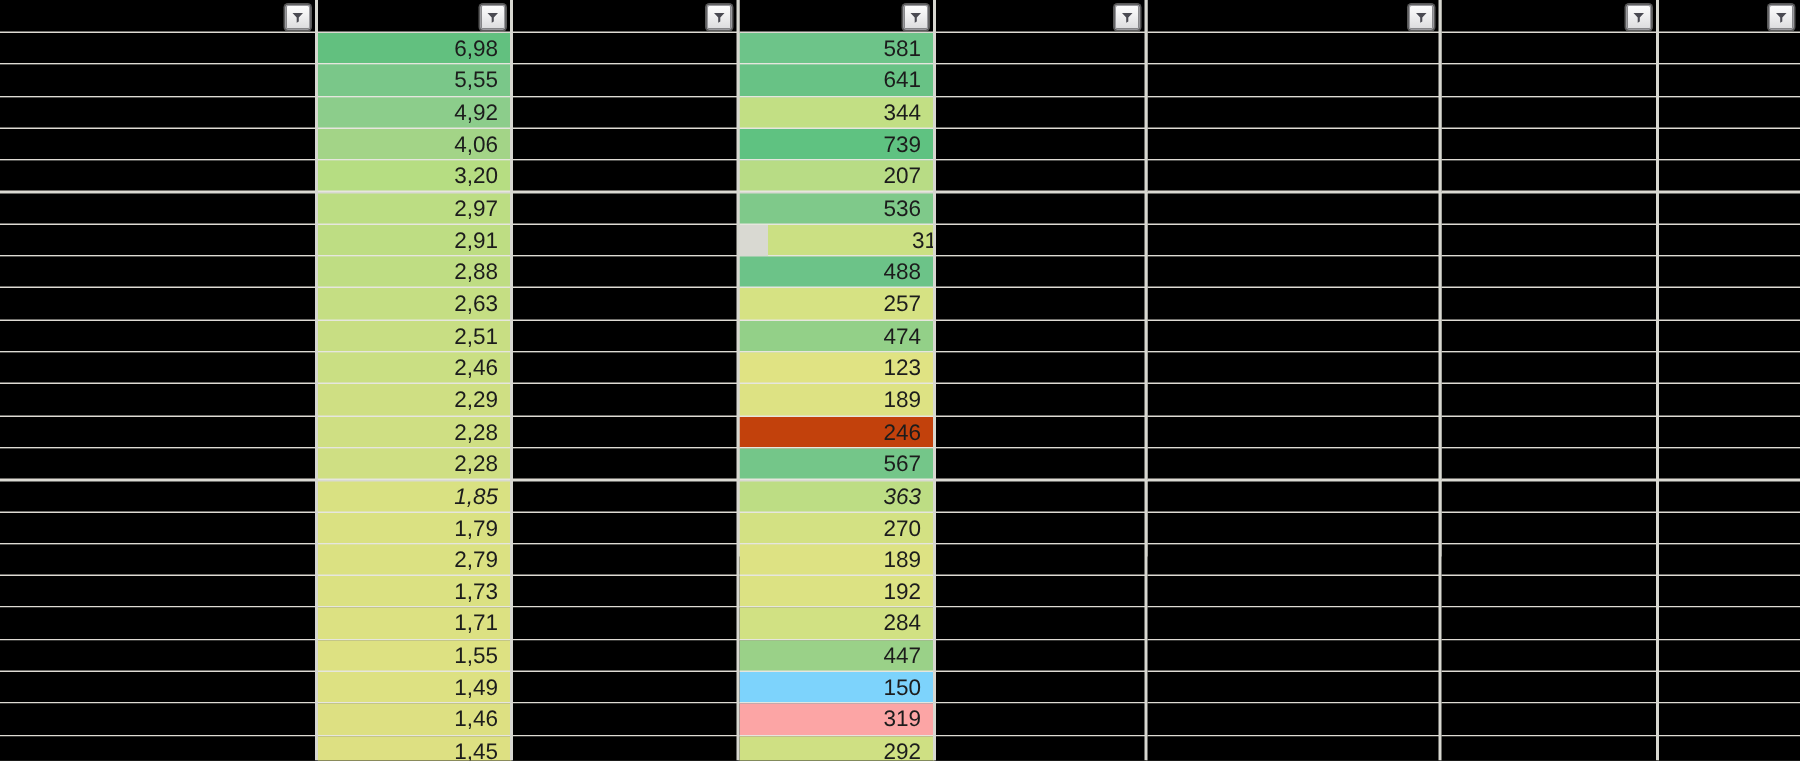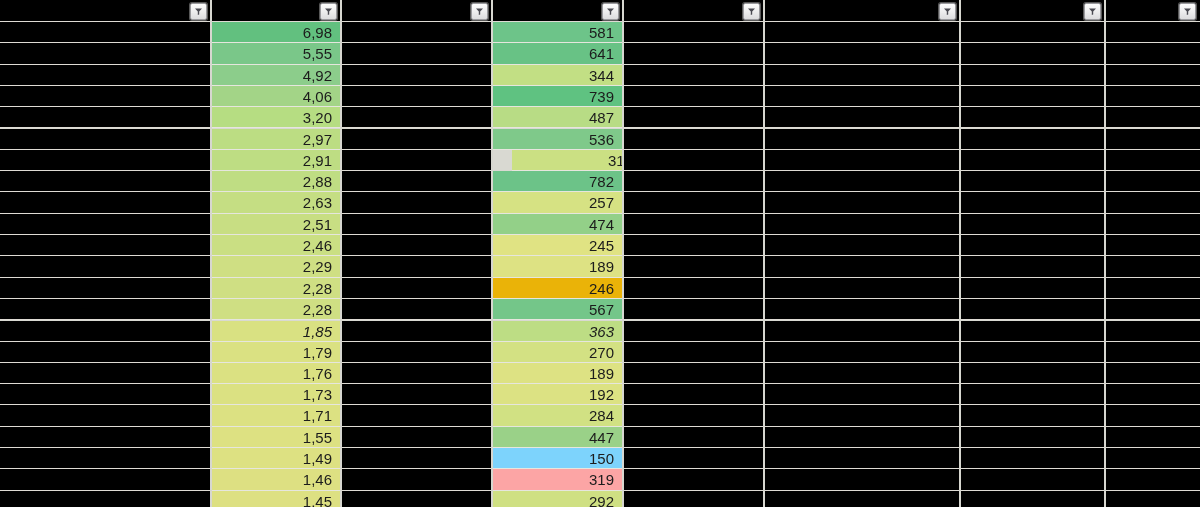--- a/index.html
+++ b/index.html
@@ -192,21 +192,21 @@
       <div class="cell value" style="left: 493px; width: 130px; background: rgb(95, 194, 129);">739</div>
       <div class="cell" style="left: 624px; width: 140px;"></div>
       <div class="cell" style="left: 765px; width: 195px;"></div>
       <div class="cell" style="left: 961px; width: 144px;"></div>
       <div class="cell" style="left: 1106px; width: 94px;"></div>
     </div>
     <div class="row data-row" style="top: 107.2px;">
       <div class="cell" style="left: 0px; width: 211px;"></div>
       <div class="cell value" style="left: 212px; width: 129px; background: rgb(182, 221, 130);">3,20</div>
       <div class="cell" style="left: 342px; width: 150px;"></div>
-      <div class="cell value" style="left: 493px; width: 130px; background: rgb(184, 220, 133);">487</div>
+      <div class="cell value" style="left: 493px; width: 130px; background: rgb(184, 220, 133);">207</div>
       <div class="cell" style="left: 624px; width: 140px;"></div>
       <div class="cell" style="left: 765px; width: 195px;"></div>
       <div class="cell" style="left: 961px; width: 144px;"></div>
       <div class="cell" style="left: 1106px; width: 94px;"></div>
     </div>
     <div class="row data-row" style="top: 128.5px;">
       <div class="cell" style="left: 0px; width: 211px;"></div>
       <div class="cell value" style="left: 212px; width: 129px; background: rgb(188, 221, 131);">2,97</div>
       <div class="cell" style="left: 342px; width: 150px;"></div>
       <div class="cell value" style="left: 493px; width: 130px; background: rgb(127, 201, 138);">536</div>
@@ -222,21 +222,21 @@
       <div class="cell value" style="left: 512px; width: 130px; background: rgb(203, 224, 131);">314</div>
       <div class="cell" style="left: 624px; width: 140px;"></div>
       <div class="cell" style="left: 765px; width: 195px;"></div>
       <div class="cell" style="left: 961px; width: 144px;"></div>
       <div class="cell" style="left: 1106px; width: 94px;"></div>
     </div>
     <div class="row data-row" style="top: 171.1px;">
       <div class="cell" style="left: 0px; width: 211px;"></div>
       <div class="cell value" style="left: 212px; width: 129px; background: rgb(191, 221, 131);">2,88</div>
       <div class="cell" style="left: 342px; width: 150px;"></div>
-      <div class="cell value" style="left: 493px; width: 130px; background: rgb(108, 195, 136);">782</div>
+      <div class="cell value" style="left: 493px; width: 130px; background: rgb(108, 195, 136);">488</div>
       <div class="cell" style="left: 624px; width: 140px;"></div>
       <div class="cell" style="left: 765px; width: 195px;"></div>
       <div class="cell" style="left: 961px; width: 144px;"></div>
       <div class="cell" style="left: 1106px; width: 94px;"></div>
     </div>
     <div class="row data-row" style="top: 192.4px;">
       <div class="cell" style="left: 0px; width: 211px;"></div>
       <div class="cell value" style="left: 212px; width: 129px; background: rgb(197, 222, 131);">2,63</div>
       <div class="cell" style="left: 342px; width: 150px;"></div>
       <div class="cell value" style="left: 493px; width: 130px; background: rgb(214, 226, 131);">257</div>
@@ -252,41 +252,41 @@
       <div class="cell value" style="left: 493px; width: 130px; background: rgb(147, 208, 136);">474</div>
       <div class="cell" style="left: 624px; width: 140px;"></div>
       <div class="cell" style="left: 765px; width: 195px;"></div>
       <div class="cell" style="left: 961px; width: 144px;"></div>
       <div class="cell" style="left: 1106px; width: 94px;"></div>
     </div>
     <div class="row data-row" style="top: 235px;">
       <div class="cell" style="left: 0px; width: 211px;"></div>
       <div class="cell value" style="left: 212px; width: 129px; background: rgb(202, 223, 131);">2,46</div>
       <div class="cell" style="left: 342px; width: 150px;"></div>
-      <div class="cell value" style="left: 493px; width: 130px; background: rgb(224, 227, 131);">245</div>
+      <div class="cell value" style="left: 493px; width: 130px; background: rgb(224, 227, 131);">123</div>
       <div class="cell" style="left: 624px; width: 140px;"></div>
       <div class="cell" style="left: 765px; width: 195px;"></div>
       <div class="cell" style="left: 961px; width: 144px;"></div>
       <div class="cell" style="left: 1106px; width: 94px;"></div>
     </div>
     <div class="row data-row" style="top: 256.3px;">
       <div class="cell" style="left: 0px; width: 211px;"></div>
       <div class="cell value" style="left: 212px; width: 129px; background: rgb(207, 223, 131);">2,29</div>
       <div class="cell" style="left: 342px; width: 150px;"></div>
       <div class="cell value" style="left: 493px; width: 130px; background: rgb(221, 226, 131);">189</div>
       <div class="cell" style="left: 624px; width: 140px;"></div>
       <div class="cell" style="left: 765px; width: 195px;"></div>
       <div class="cell" style="left: 961px; width: 144px;"></div>
       <div class="cell" style="left: 1106px; width: 94px;"></div>
     </div>
     <div class="row data-row" style="top: 277.6px;">
       <div class="cell" style="left: 0px; width: 211px;"></div>
       <div class="cell value" style="left: 212px; width: 129px; background: rgb(207, 223, 131);">2,28</div>
       <div class="cell" style="left: 342px; width: 150px;"></div>
-      <div class="cell value" style="left: 493px; width: 130px; background: #eab308;">246</div>
+      <div class="cell value" style="left: 493px; width: 130px; background: #c2410c;">246</div>
       <div class="cell" style="left: 624px; width: 140px;"></div>
       <div class="cell" style="left: 765px; width: 195px;"></div>
       <div class="cell" style="left: 961px; width: 144px;"></div>
       <div class="cell" style="left: 1106px; width: 94px;"></div>
     </div>
     <div class="row data-row" style="top: 298.9px;">
       <div class="cell" style="left: 0px; width: 211px;"></div>
       <div class="cell value" style="left: 212px; width: 129px; background: rgb(207, 223, 131);">2,28</div>
       <div class="cell" style="left: 342px; width: 150px;"></div>
       <div class="cell value" style="left: 493px; width: 130px; background: rgb(116, 198, 137);">567</div>
@@ -310,21 +310,21 @@
       <div class="cell value" style="left: 212px; width: 129px; background: rgb(218, 225, 130);">1,79</div>
       <div class="cell" style="left: 342px; width: 150px;"></div>
       <div class="cell value" style="left: 493px; width: 130px; background: rgb(211, 225, 131);">270</div>
       <div class="cell" style="left: 624px; width: 140px;"></div>
       <div class="cell" style="left: 765px; width: 195px;"></div>
       <div class="cell" style="left: 961px; width: 144px;"></div>
       <div class="cell" style="left: 1106px; width: 94px;"></div>
     </div>
     <div class="row data-row" style="top: 362.8px;">
       <div class="cell" style="left: 0px; width: 211px;"></div>
-      <div class="cell value" style="left: 212px; width: 129px; background: rgb(219, 225, 130);">1,76</div>
+      <div class="cell value" style="left: 212px; width: 129px; background: rgb(219, 225, 130);">2,79</div>
       <div class="cell" style="left: 342px; width: 150px;"></div>
       <div class="cell value" style="left: 493px; width: 130px; background: rgb(221, 226, 131);">189</div>
       <div class="cell" style="left: 624px; width: 140px;"></div>
       <div class="cell" style="left: 765px; width: 195px;"></div>
       <div class="cell" style="left: 961px; width: 144px;"></div>
       <div class="cell" style="left: 1106px; width: 94px;"></div>
     </div>
     <div class="row data-row" style="top: 384.1px;">
       <div class="cell" style="left: 0px; width: 211px;"></div>
       <div class="cell value" style="left: 212px; width: 129px; background: rgb(219, 225, 130);">1,73</div>

